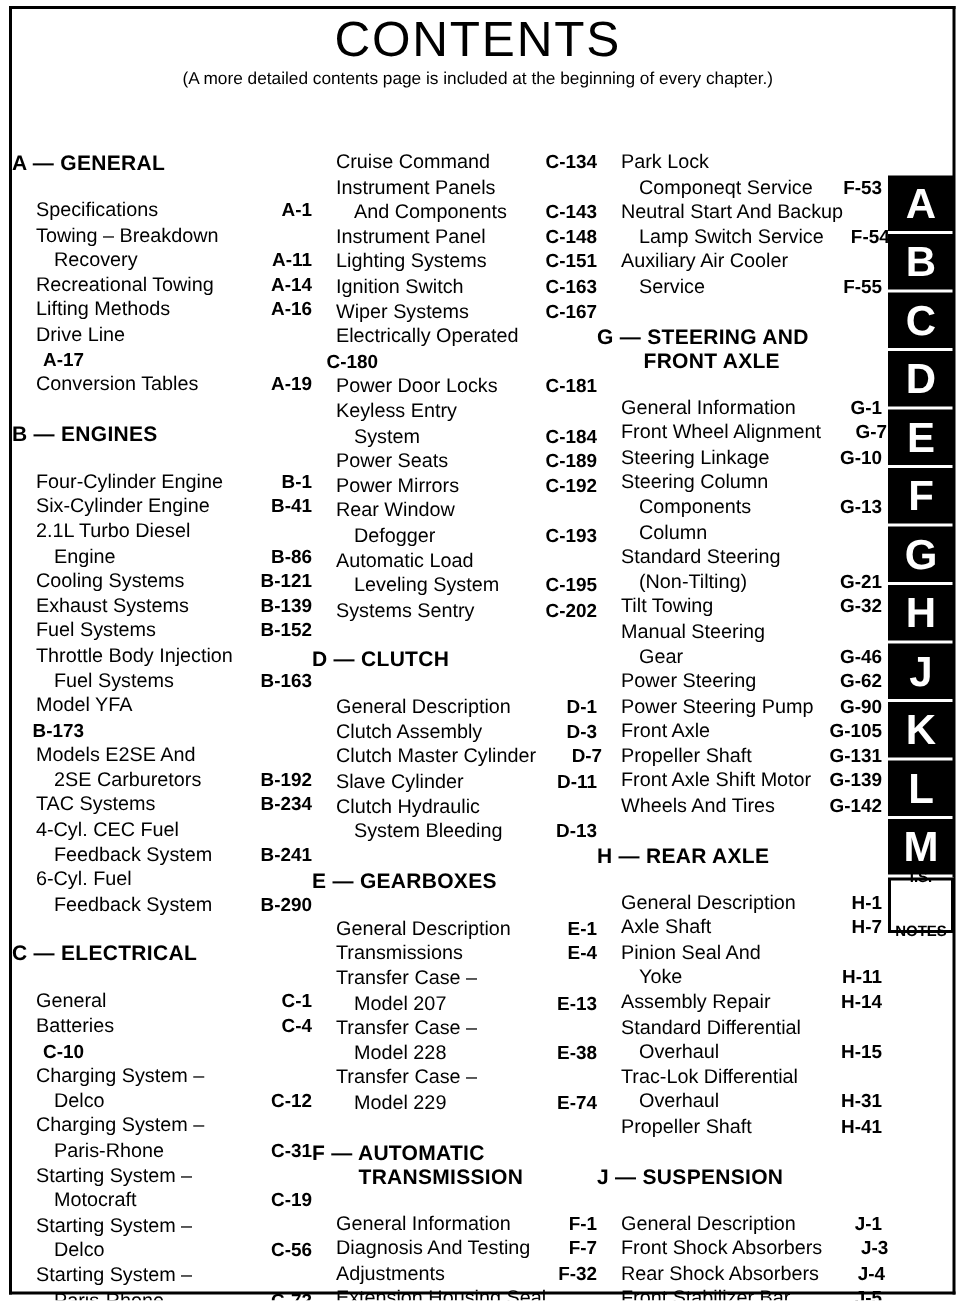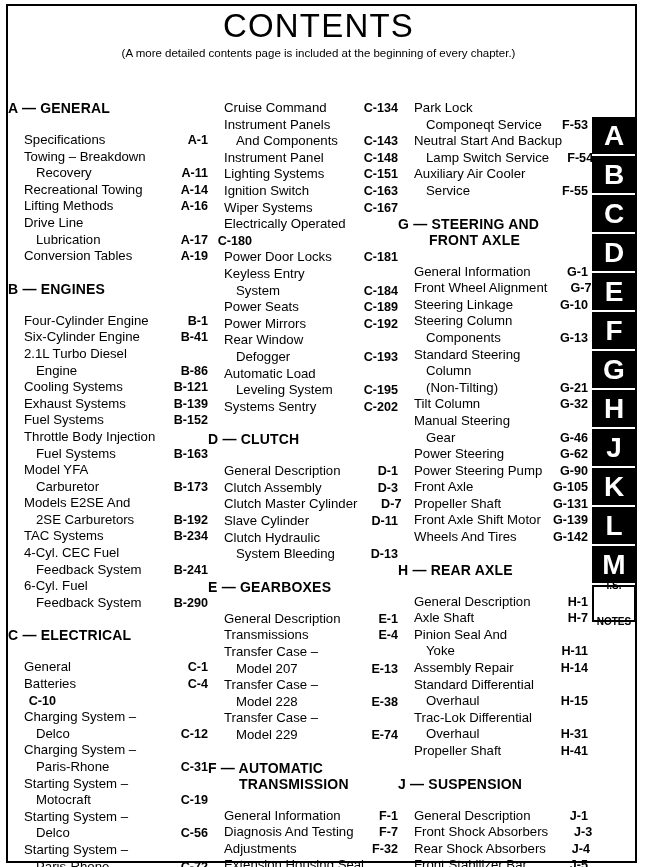--- a/index.html
+++ b/index.html
@@ -150,21 +150,20 @@
           </div>
           <div class="row">
             <span class="label">Lifting Methods</span>
             <span class="pg">A-16</span>
           </div>
           <div class="row">
             <span class="label">Drive Line</span>
             <span class="pg"></span>
           </div>
           <div class="row">
-            <span class="label cont">Lubrication</span>
             <span class="pg">A-17</span>
           </div>
           <div class="row">
             <span class="label">Conversion Tables</span>
             <span class="pg">A-19</span>
           </div>
         </div>
         <div class="sec-head">B — ENGINES</div>
         <div class="entries">
           <div class="row">
@@ -201,21 +200,20 @@
           </div>
           <div class="row">
             <span class="label cont">Fuel Systems</span>
             <span class="pg">B-163</span>
           </div>
           <div class="row">
             <span class="label">Model YFA</span>
             <span class="pg"></span>
           </div>
           <div class="row">
-            <span class="label cont">Carburetor</span>
             <span class="pg">B-173</span>
           </div>
           <div class="row">
             <span class="label">Models E2SE And</span>
             <span class="pg"></span>
           </div>
           <div class="row">
             <span class="label cont">2SE Carburetors</span>
             <span class="pg">B-192</span>
           </div>
@@ -522,33 +520,33 @@
           </div>
           <div class="row">
             <span class="label">Steering Column</span>
             <span class="pg"></span>
           </div>
           <div class="row">
             <span class="label cont">Components</span>
             <span class="pg">G-13</span>
           </div>
           <div class="row">
+            <span class="label cont">Column</span>
+            <span class="pg"></span>
+          </div>
+          <div class="row">
             <span class="label">Standard Steering</span>
-            <span class="pg"></span>
-          </div>
-          <div class="row">
-            <span class="label cont">Column</span>
             <span class="pg"></span>
           </div>
           <div class="row">
             <span class="label cont">(Non-Tilting)</span>
             <span class="pg">G-21</span>
           </div>
           <div class="row">
-            <span class="label">Tilt Column</span>
+            <span class="label">Tilt Towing</span>
             <span class="pg">G-32</span>
           </div>
           <div class="row">
             <span class="label">Manual Steering</span>
             <span class="pg"></span>
           </div>
           <div class="row">
             <span class="label cont">Gear</span>
             <span class="pg">G-46</span>
           </div>

